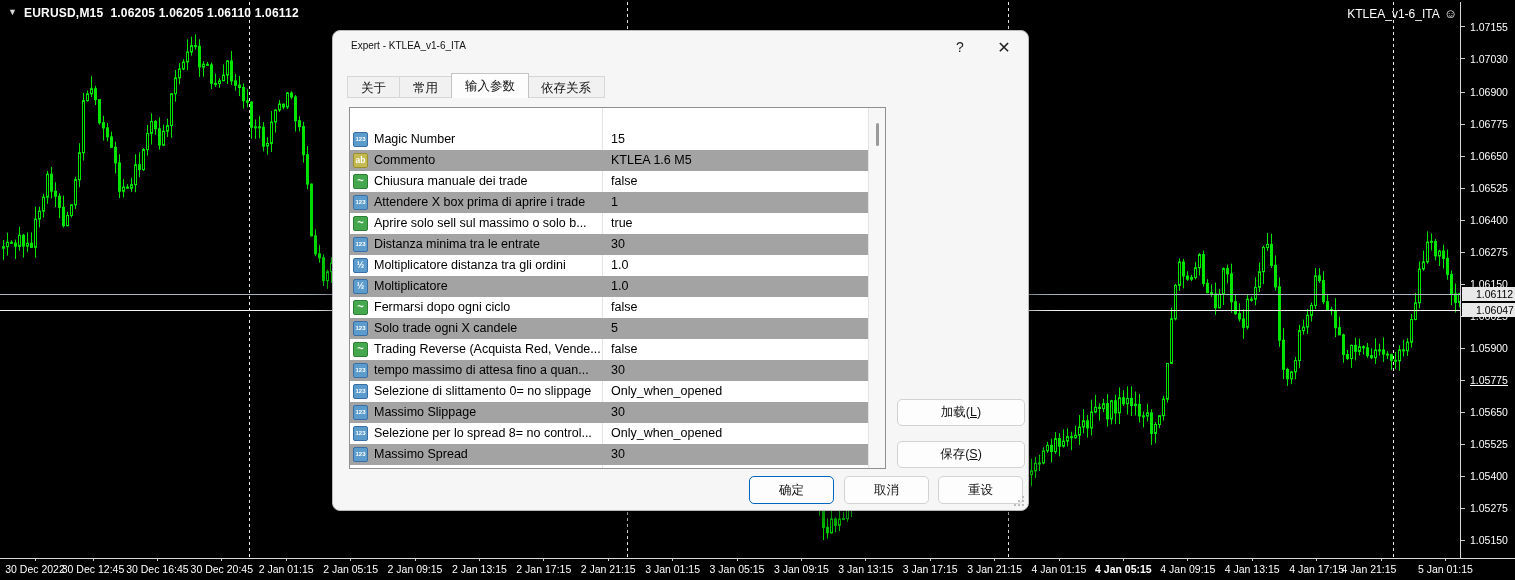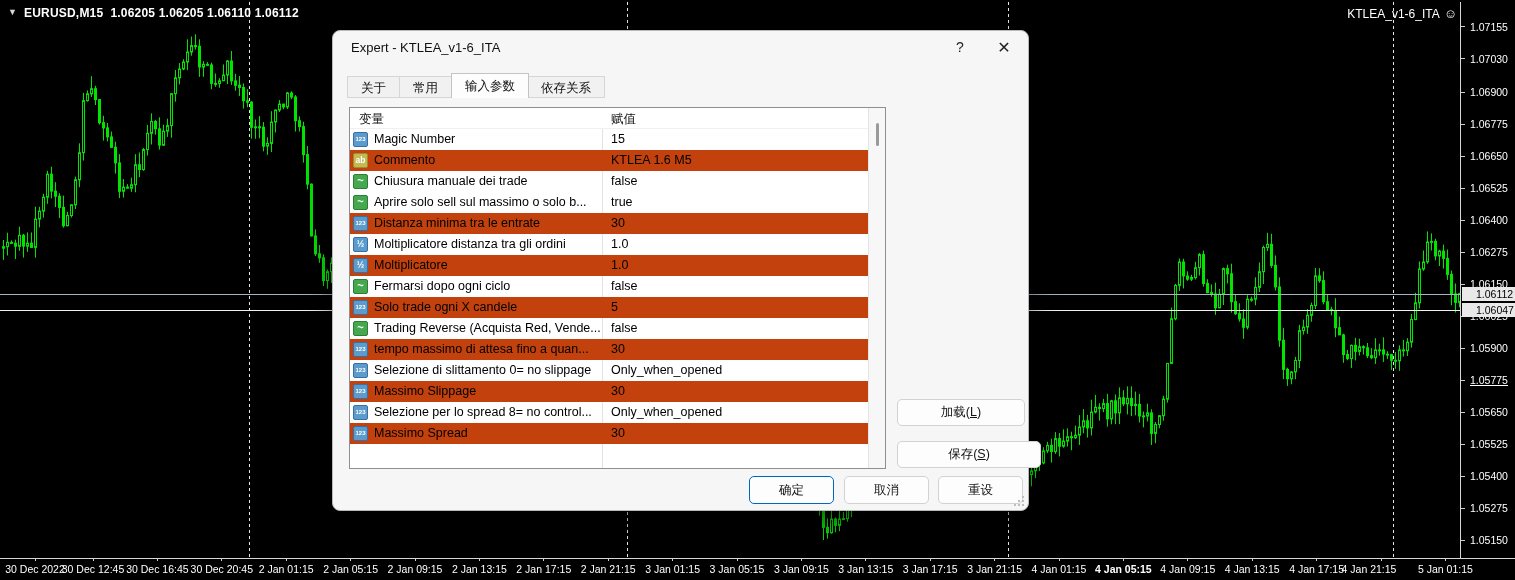--- a/index.html
+++ b/index.html
@@ -21,54 +21,54 @@
   .price-marker { position:absolute; left:1px; width:53px; height:14px; background:#e9e9e9; color:#000; font-size:10.5px; line-height:14px; padding-left:14px; transform:translateY(-50%); }
 
   #time-axis { position:absolute; left:0; top:558px; width:1515px; height:22px; background:#000; border-top:1px solid #d7d7d7; }
   .ta-label { position:absolute; top:4px; color:#fff; font-size:10.5px; white-space:nowrap; }
   .ta-tick  { position:absolute; top:-1px; width:1px; height:3px; background:#cfcfcf; }
 
   
   #dialog { position:absolute; left:332px; top:30px; width:697px; height:481px; background:#f6f6f6;
             border:1px solid #b9b9b9; border-radius:8px; box-shadow:0 10px 28px rgba(0,0,0,.55); }
   #dlg-titlebar { position:absolute; left:0; top:0; width:100%; height:34px; border-radius:8px 8px 0 0; }
-  #dlg-title { position:absolute; left:18px; top:9px; font-size:13px; color:#111; }
+  #dlg-title { position:absolute; left:18px; top:9px; font-size:10px; color:#111; }
   .cap-btn { position:absolute; top:0; width:44px; height:33px; text-align:center; line-height:33px; color:#222; cursor:default; }
   #dlg-help  { right:46px; font-size:14px; }
   #dlg-close { right:2px; font-size:16px; border-top-right-radius:8px; }
 
   #dlg-tabs { position:absolute; left:14px; top:42px; height:25px; display:flex; align-items:flex-end; }
   .tab { position:relative; height:22px; padding:0 13px; font-size:12.5px; color:#111; line-height:22px;
          background:#f1f1f1; border:1px solid #d6d6d6; border-left-width:0; }
   .tab:first-child { border-left-width:1px; }
   .tab.active { height:25px; line-height:25px; background:#fdfdfd; border:1px solid #c4c4c4; border-bottom:none; z-index:2; margin:0 -1px; }
 
   #param-table { position:absolute; left:16px; top:76px; width:537px; height:362px; background:#fff; border:1px solid #8f8f8f; }
   #pt-colline { position:absolute; left:252px; top:0; width:1px; height:100%; background:#e3e3e3; }
   #pt-header { position:absolute; left:0; top:0; width:518px; height:21px; background:#fff; border-bottom:1px solid #f0f0f0; }
   .pt-h { position:absolute; top:3px; font-size:12.5px; color:#111; }
   #pt-h-var { left:9px; } #pt-h-val { left:261px; }
   #pt-rows { position:absolute; left:0; top:21px; width:518px; }
   .pt-row { position:relative; width:518px; height:21px; }
-  .pt-row.alt { background:#c2410c; }
+  .pt-row.alt { background:#a3a3a3; }
   .pt-icon { position:absolute; left:3px; top:3px; width:15px; height:15px; border-radius:2px; color:#fff;
              text-align:center; font-weight:bold; }
   .pt-icon.int  { background:#5c9ccc; border:1px solid #3a6ea5; font-size:6px; line-height:13px; letter-spacing:0; }
   .pt-icon.dbl  { background:#5c9ccc; border:1px solid #3a6ea5; font-size:9px; line-height:13px; }
   .pt-icon.str  { background:#c5b952; border:1px solid #9a8f2e; font-size:8.5px; line-height:13px; }
   .pt-icon.bool { background:#46a84e; border:1px solid #2e7d36; font-size:11px; line-height:11px; }
   .pt-name { position:absolute; left:24px; top:3px; font-size:12.5px; color:#000; white-space:nowrap; overflow:hidden; width:226px; }
   .pt-val  { position:absolute; left:261px; top:3px; font-size:12.5px; color:#000; white-space:nowrap; }
   #pt-scroll { position:absolute; right:0; top:0; width:17px; height:360px; background:#f7f7f7; border-left:1px solid #e4e4e4; }
   #pt-thumb { position:absolute; left:7px; top:15px; width:3px; height:23px; background:#9a9a9a; border-radius:2px; }
 
   .dlg-btn { position:absolute; background:#fdfdfd; border:1px solid #d2d2d2; border-radius:5px;
              font-size:12.5px; color:#111; text-align:center; }
   #btn-load { left:564px; top:368px; width:128px; height:27px; line-height:25px; }
-  #btn-save { left:564px; top:410px; width:144px; height:27px; line-height:25px; }
+  #btn-save { left:564px; top:410px; width:128px; height:27px; line-height:25px; }
   #btn-ok     { left:416px; top:445px; width:85px; height:28px; line-height:26px; border:1.5px solid #0067c0; }
   #btn-cancel { left:511px; top:445px; width:85px; height:28px; line-height:26px; }
   #btn-reset  { left:605px; top:445px; width:85px; height:28px; line-height:26px; }
   .dlg-btn u { text-decoration:underline; }
   #resize-grip { position:absolute; right:4px; bottom:4px; width:10px; height:10px;
     background:
       radial-gradient(circle at 9px 1px,#bdbdbd 1px,transparent 1.3px),
       radial-gradient(circle at 9px 5px,#bdbdbd 1px,transparent 1.3px),
       radial-gradient(circle at 5px 5px,#bdbdbd 1px,transparent 1.3px),
       radial-gradient(circle at 9px 9px,#bdbdbd 1px,transparent 1.3px),
@@ -928,43 +928,44 @@
 
     <div id="dlg-tabs">
         <div class="tab">关于</div>
         <div class="tab">常用</div>
         <div class="tab active">输入参数</div>
         <div class="tab">依存关系</div>
       </div>
 
     <div id="param-table">
       <div id="pt-colline"></div>
-      <div id="pt-header">
-        <span class="pt-h" id="pt-h-var">变量</span>
-        <span class="pt-h" id="pt-h-val">赋值</span>
-      </div>
       <div id="pt-rows">
   <div class="pt-row">
     <span class="pt-icon int">123</span>
     <span class="pt-name">Magic Number</span>
     <span class="pt-val">15</span>
   </div>
 
   <div class="pt-row alt">
     <span class="pt-icon str">ab</span>
     <span class="pt-name">Commento</span>
     <span class="pt-val">KTLEA 1.6 M5</span>
   </div>
 
   <div class="pt-row">
     <span class="pt-icon bool">~</span>
     <span class="pt-name">Chiusura manuale dei trade</span>
     <span class="pt-val">false</span>
   </div>
 
+  <div class="pt-row alt">
+    <span class="pt-icon int">123</span>
+    <span class="pt-name">Attendere X box prima di aprire i trade</span>
+    <span class="pt-val">1</span>
+  </div>
 
   <div class="pt-row">
     <span class="pt-icon bool">~</span>
     <span class="pt-name">Aprire solo sell sul massimo o solo b...</span>
     <span class="pt-val">true</span>
   </div>
 
   <div class="pt-row alt">
     <span class="pt-icon int">123</span>
     <span class="pt-name">Distanza minima tra le entrate</span>

